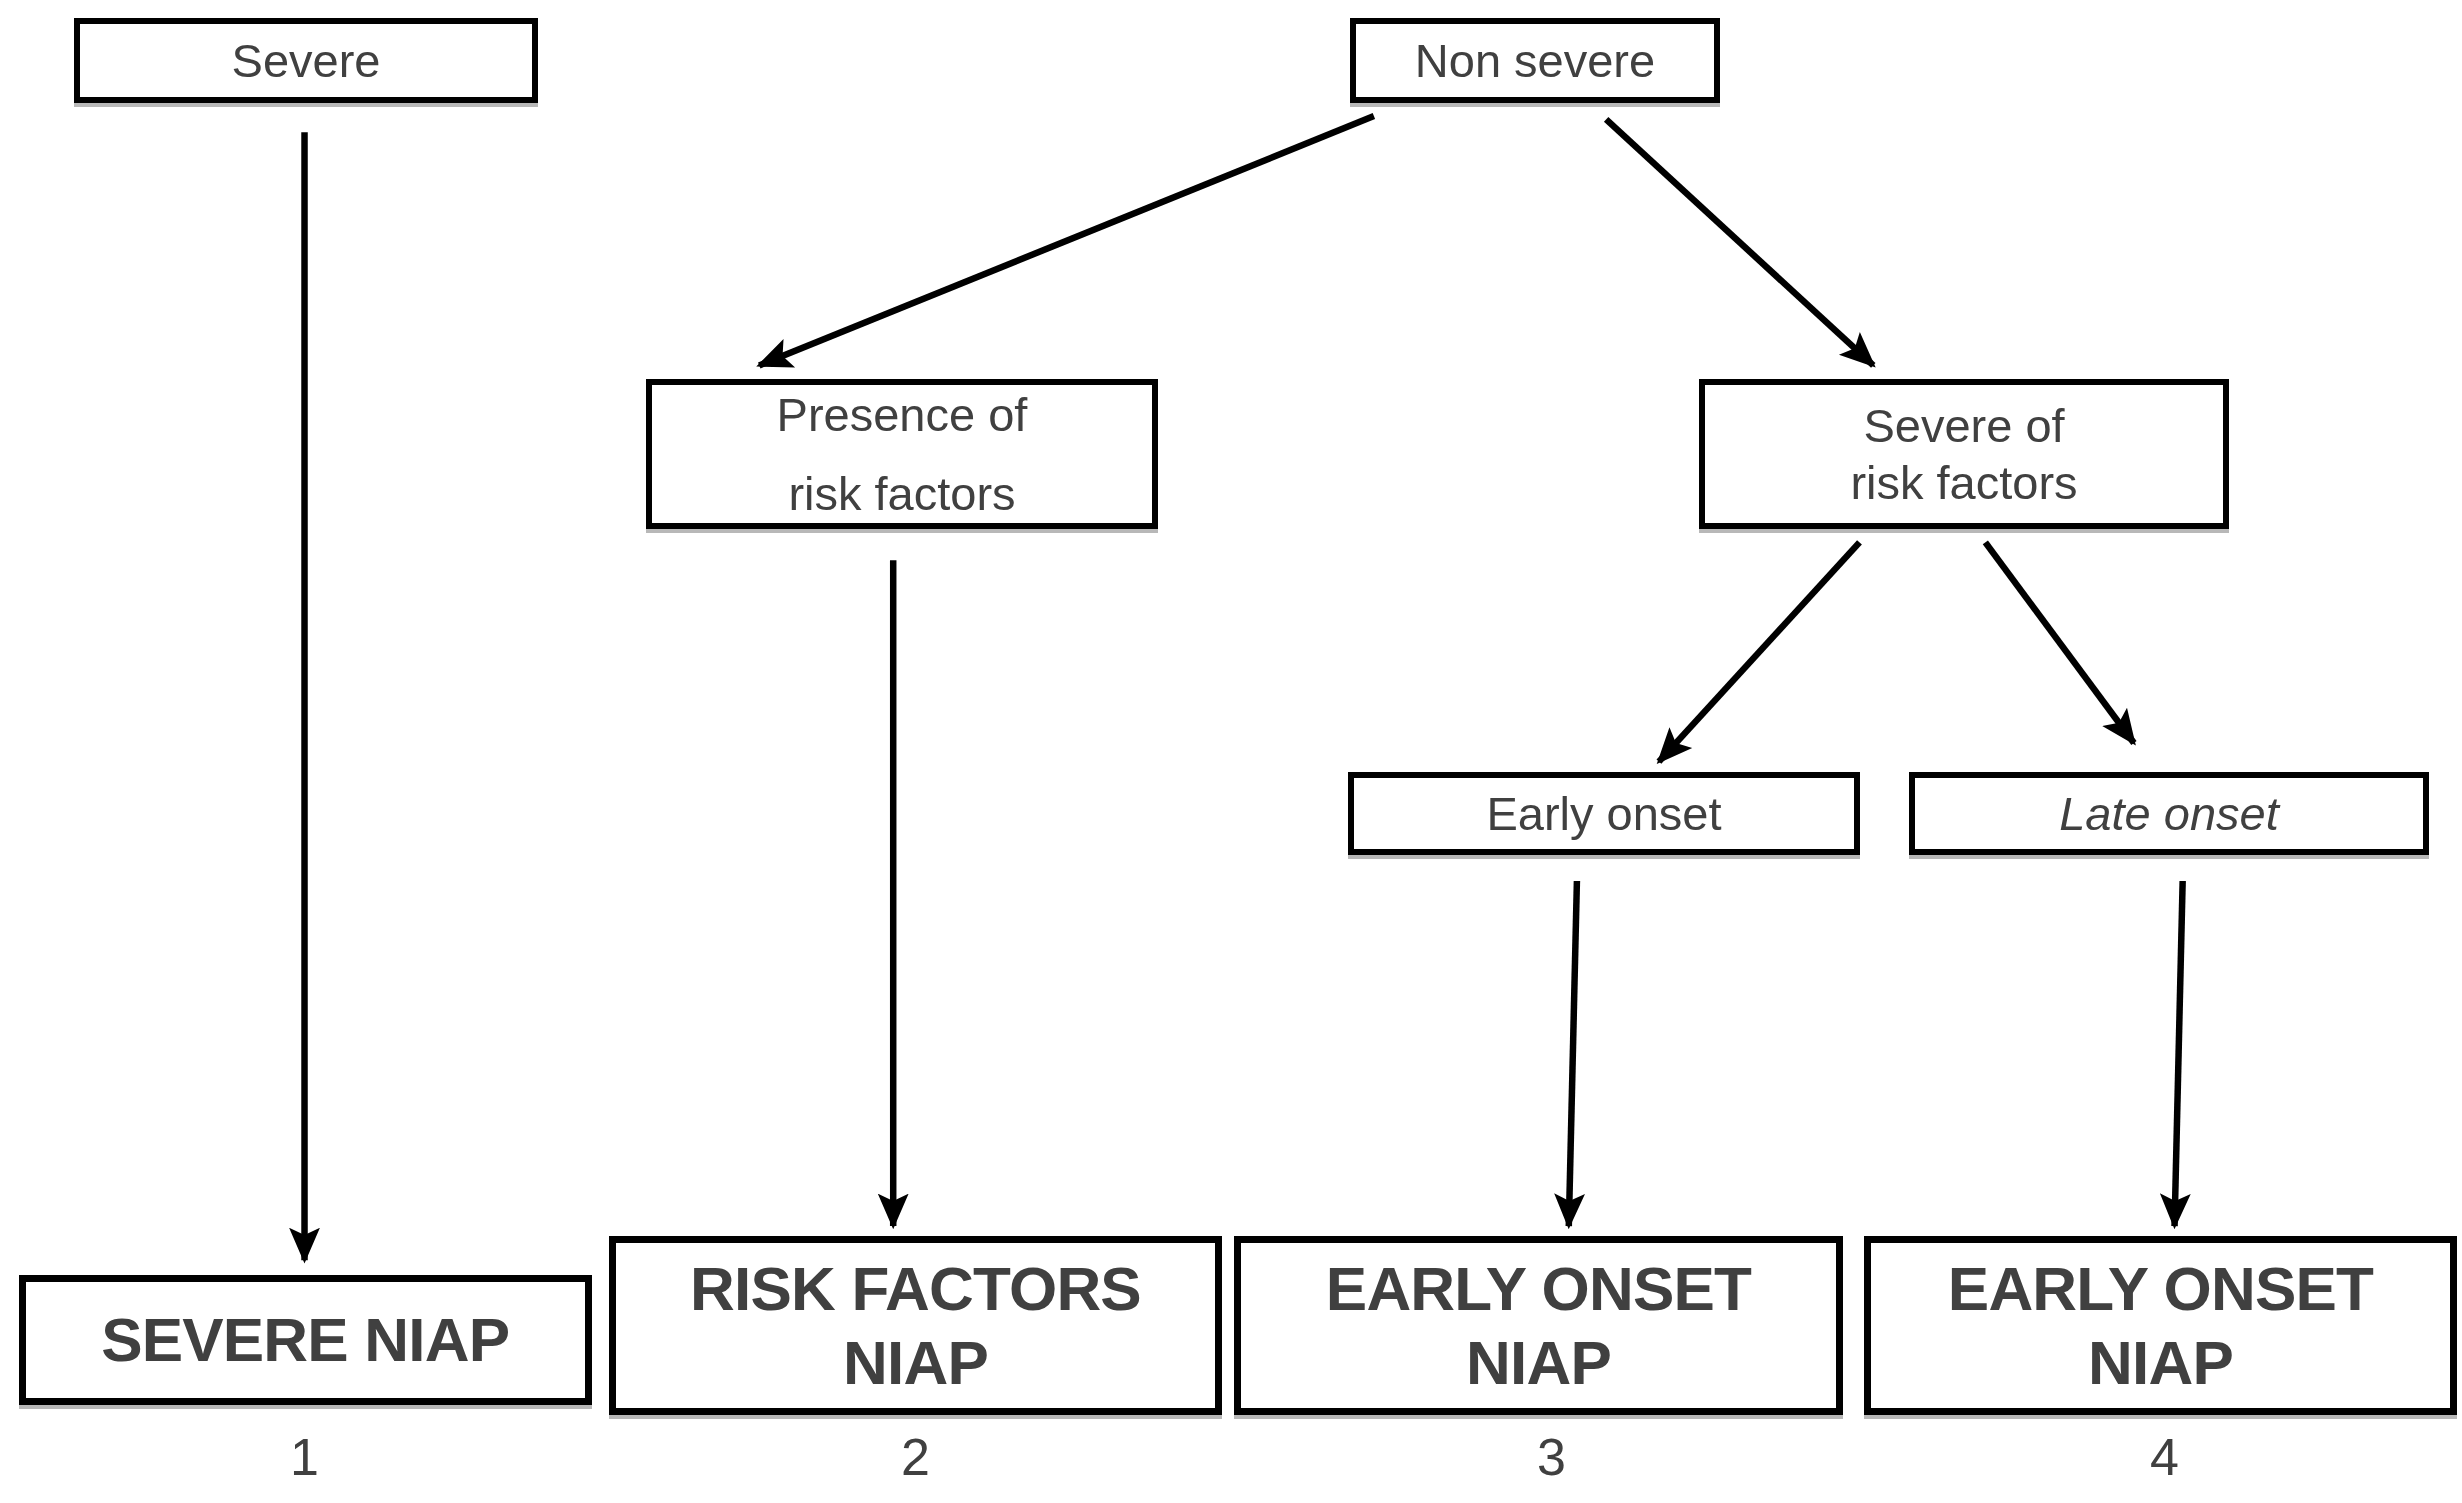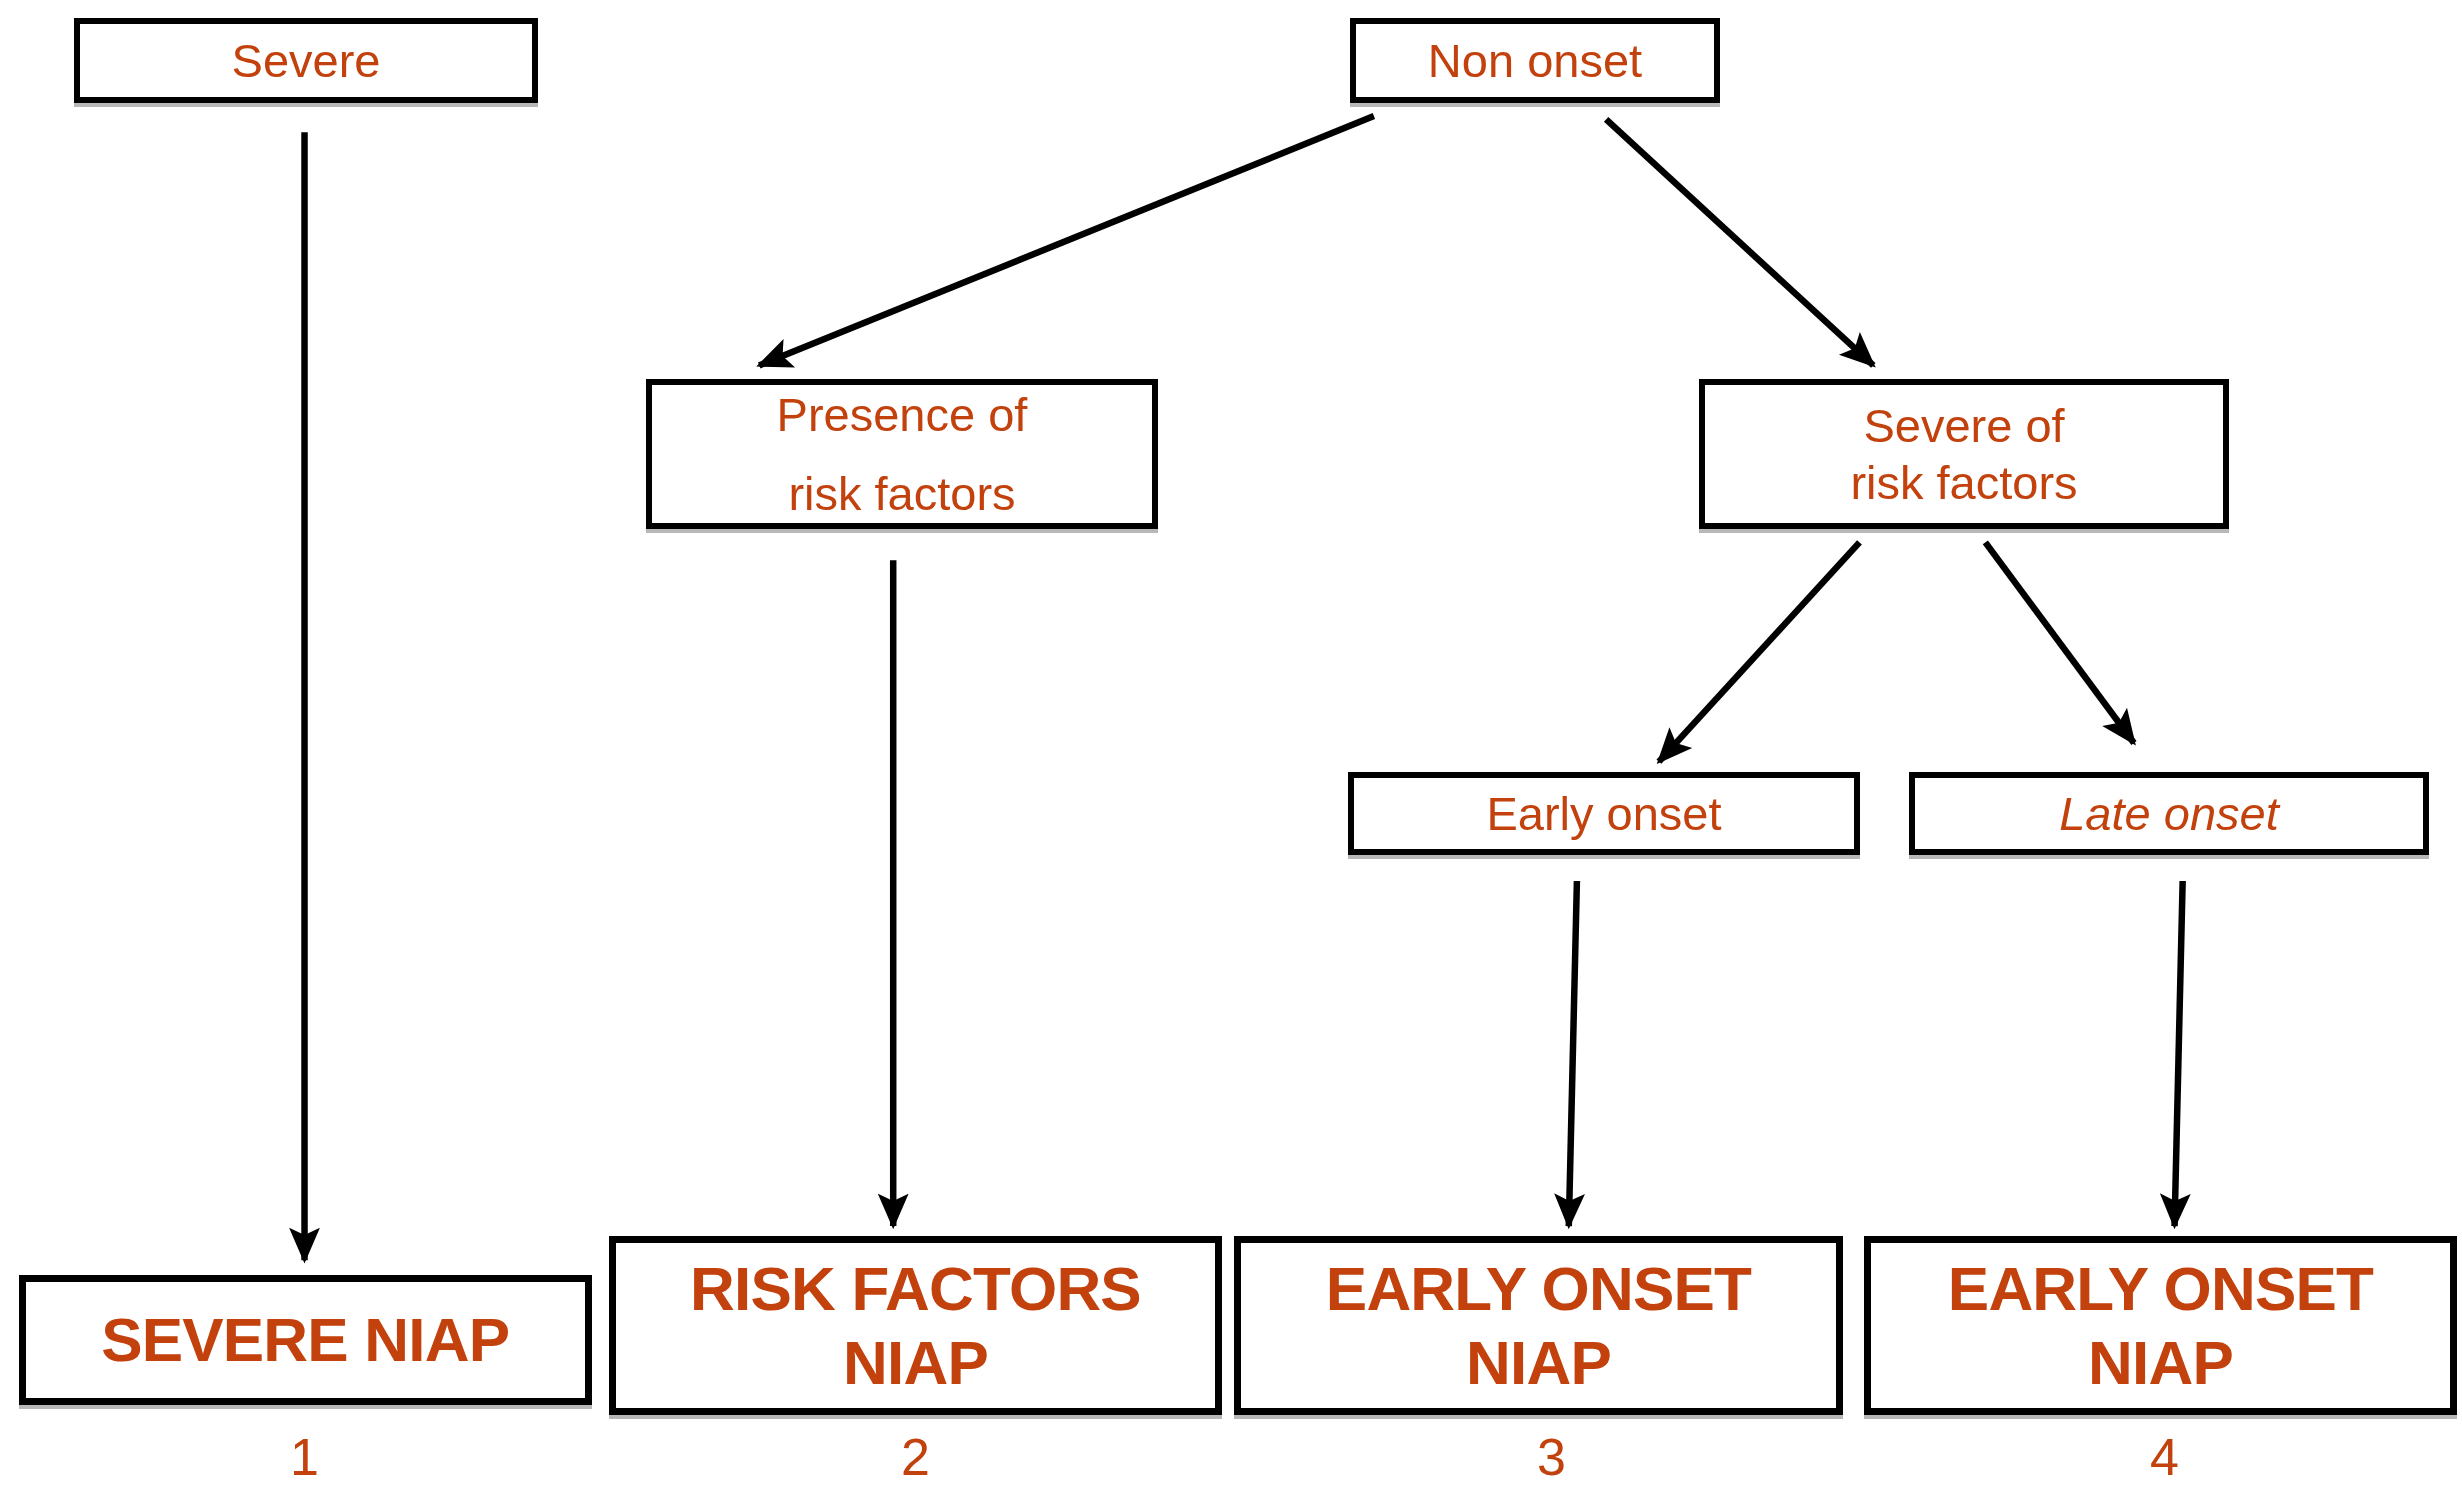--- a/index.html
+++ b/index.html
@@ -6,21 +6,21 @@
     margin: 0;
     padding: 0;
     background: #ffffff;
   }
   .stage {
     position: relative;
     width: 2462px;
     height: 1503px;
     background: #ffffff;
     font-family: "Liberation Sans", "DejaVu Sans", sans-serif;
-    color: #c2410c;
+    color: #404040;
     overflow: hidden;
   }
   .arrows {
     position: absolute;
     left: 0; top: 0;
     width: 2462px;
     height: 1503px;
   }
   .node {
     position: absolute;
@@ -81,21 +81,21 @@
     <line x1="2445" y1="668" x2="2628" y2="915" stroke="#000" stroke-width="8" marker-end="url(#ah)"></line>
     <line x1="1942" y1="1085" x2="1932" y2="1510" stroke="#000" stroke-width="8" marker-end="url(#ah)"></line>
     <line x1="2688" y1="1085" x2="2678" y2="1510" stroke="#000" stroke-width="8" marker-end="url(#ah)"></line>
   </svg>
 
   <div class="node small-label" id="node-severe">
     <span class="ln">Severe</span>
   </div>
 
   <div class="node small-label" id="node-non-severe">
-    <span class="ln">Non onset</span>
+    <span class="ln">Non severe</span>
   </div>
 
   <div class="node small-label" id="node-presence">
     <span class="ln">Presence of</span>
     <span class="ln">risk factors</span>
   </div>
 
   <div class="node small-label" id="node-absence">
     <span class="ln">Severe of</span>
     <span class="ln">risk factors</span>

